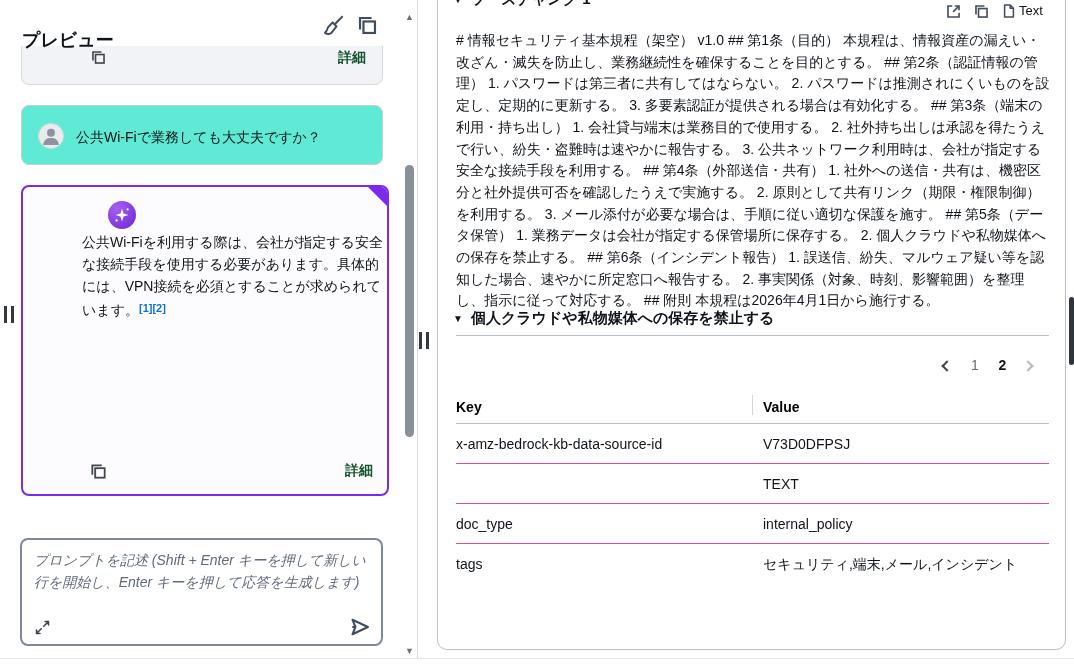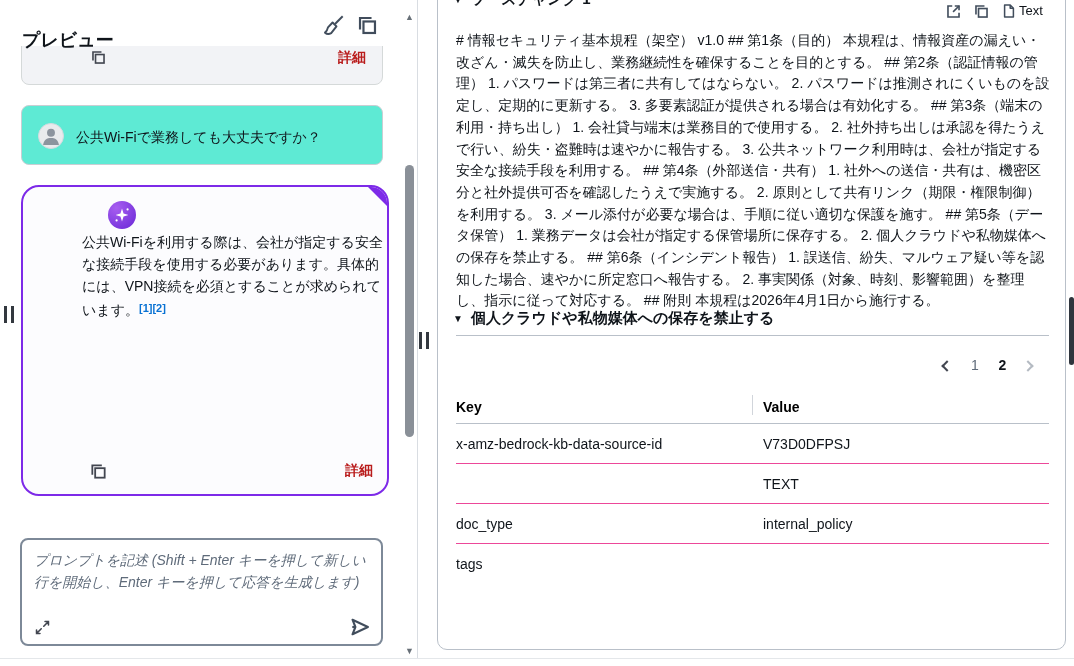--- a/index.html
+++ b/index.html
@@ -10,31 +10,31 @@
   svg { display:block; }
 
   
   .bubble { position:absolute; left:21px; width:362px; border-radius:8px; background:#5eead4; border:1px solid #c9ced3; }
   .prev-bubble { top:30px; height:55px; background:#f2f3f6; border-color:#d5d9d9; }
   .user-bubble { top:105px; height:60px; }
   .panel-header { position:absolute; left:0; top:0; width:402px; height:46px; background:#fff; z-index:5; }
   .panel-title { position:absolute; left:22px; top:12px; font-size:18px; font-weight:700;margin-top:16px; }
   .icon-btn { position:absolute; width:24px; height:24px; cursor:pointer; }
   .assistant-card { position:absolute; left:21px; top:185px; width:368px; height:311px;
-    border:2px solid #7d2ae8; border-radius:18px; background:#fcfcfe; overflow:hidden; }
+    border:2px solid #7d2ae8; border-radius:8px; background:#fcfcfe; overflow:hidden; }
   .gen-corner { position:absolute; top:0; right:0; width:0; height:0;
     border-top:19px solid #7d2ae8; border-left:19px solid transparent; }
   .ai-avatar { position:absolute; left:85px; top:14px; width:28px; height:28px; border-radius:50%;
     background:radial-gradient(circle at 30% 25%, #a75ef0, #6927d6); }
   .ai-avatar svg { margin:5px; }
   .user-avatar { position:absolute; left:16px; top:17px; width:26px; height:26px; border-radius:50%;
     background:#e9ebed; border:1px solid #d6dadf; overflow:hidden; }
   .msg-text { font-size:14px; line-height:22px; color:#0f141a; }
   .cite { color:#0972d3; font-size:11px; vertical-align:3px; font-weight:700; letter-spacing:0px; }
-  .details-link { color:#b91c1c; font-weight:700; font-size:14px; cursor:pointer; }
+  .details-link { color:#14532d; font-weight:700; font-size:14px; cursor:pointer; }
   .input-wrap { position:absolute; left:20px; top:538px; width:363px; height:108px;
     border:2px solid #7d8998; border-radius:8px; background:#fff; }
   .input-wrap textarea { position:absolute; left:0; top:0; width:100%; height:74px; border:none; outline:none; resize:none;
     padding:9px 12px; font-size:14px; line-height:22px; font-family:"Liberation Sans","DejaVu Sans",sans-serif; background:transparent; }
   .input-wrap textarea::placeholder { color:#5f6b7a; font-style:italic; }
   .scrollbar-line { position:absolute; left:417px; top:0; width:1px; height:658px; background:#d9dde2; }
   .sb-thumb { position:absolute; left:405px; top:165px; width:9px; height:272px; background:#8a9098; border-radius:5px; }
   .sb-arrow { position:absolute; left:402px; width:15px; text-align:center; font-size:9px; color:#687078; cursor:pointer; }
   .drag-handle { position:absolute; width:10px; height:17px; border-left:3px solid #33383f; border-right:3px solid #33383f; cursor:col-resize; }
   .bottom-hairline { position:absolute; left:0; top:658px; width:1074px; height:1px; background:#e4e7ea; }
@@ -202,20 +202,21 @@
       </div>
       <div class="mt-row">
         <span class="cell-v">TEXT</span>
       </div>
       <div class="mt-row">
         <span class="cell-k">doc_type</span>
         <span class="cell-v">internal_policy</span>
       </div>
       <div class="mt-row">
         <span class="cell-k">tags</span>
+        <span class="cell-v">セキュリティ,端末,メール,インシデント</span>
       </div>
     </div>
   </section>
 
   <div class="page-thumb"></div>
   <div class="bottom-hairline"></div>
 
 </div>
 
 </body></html>

